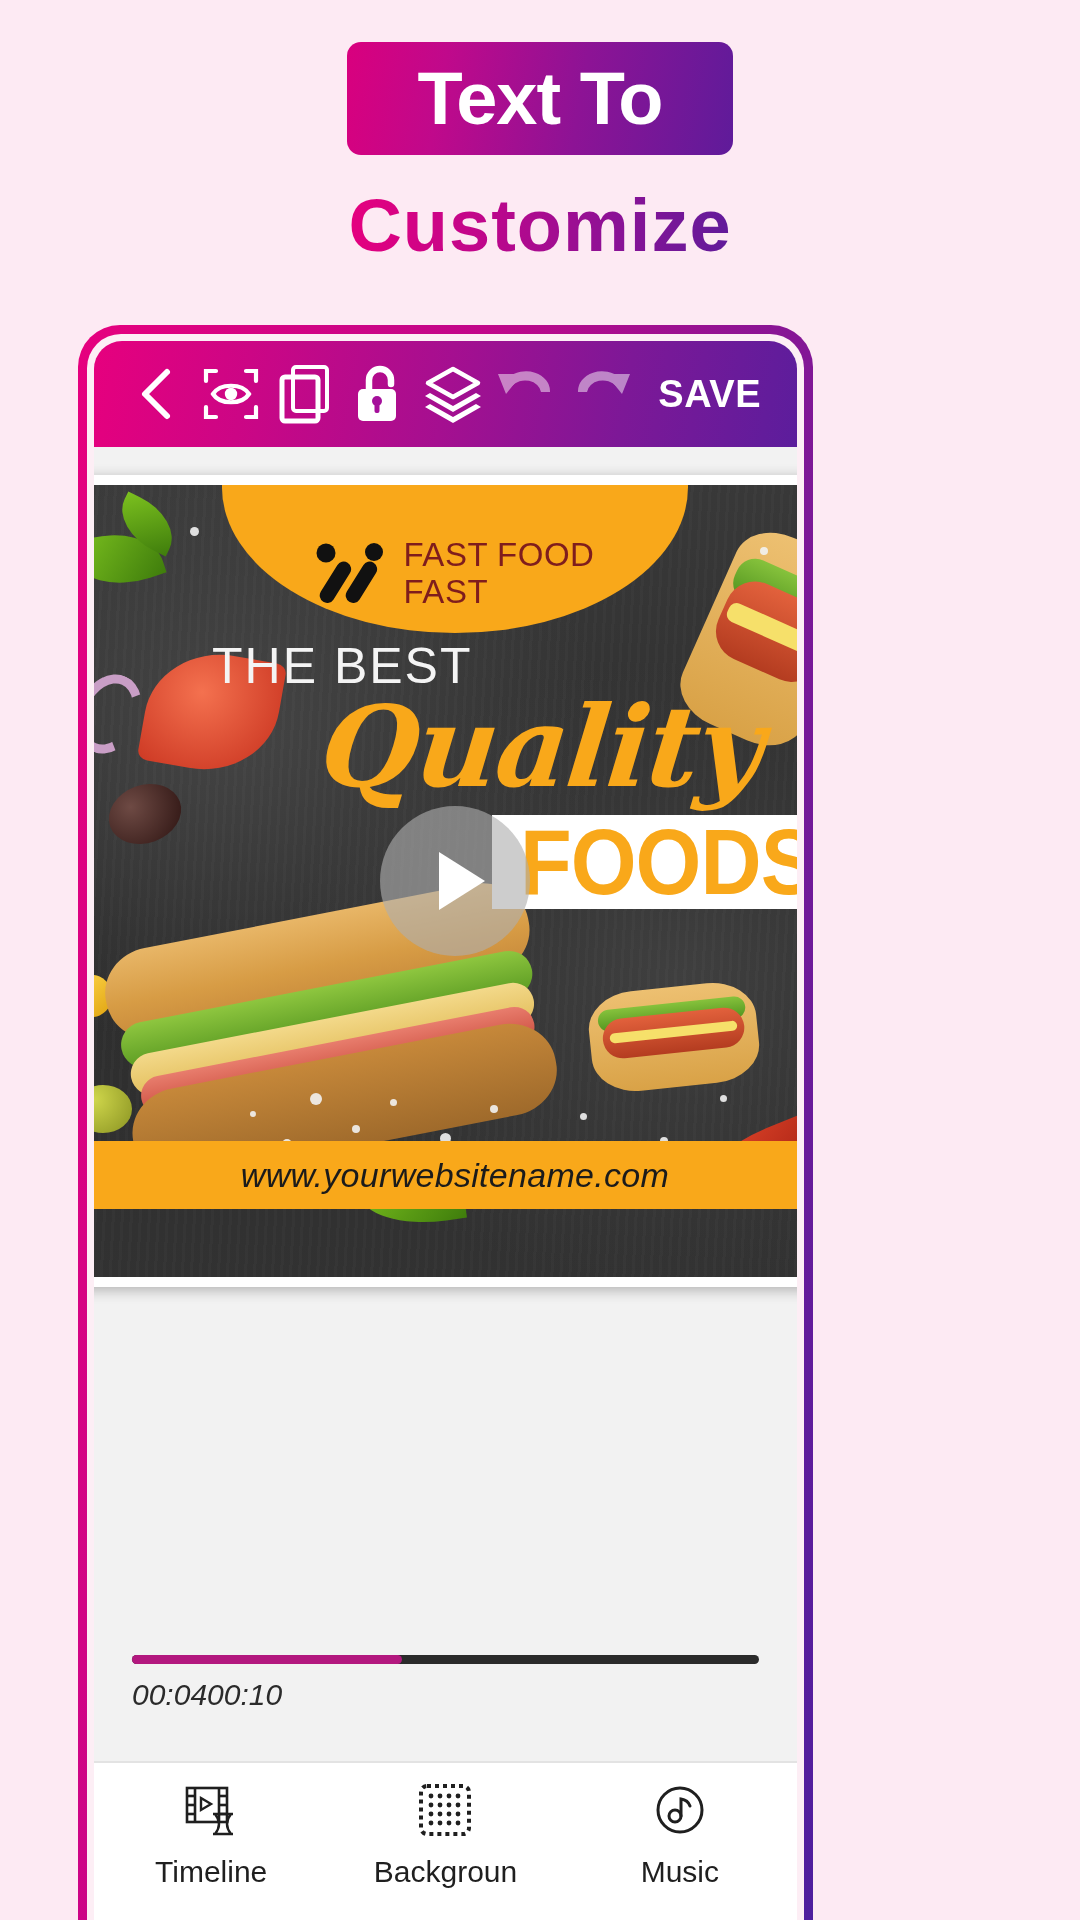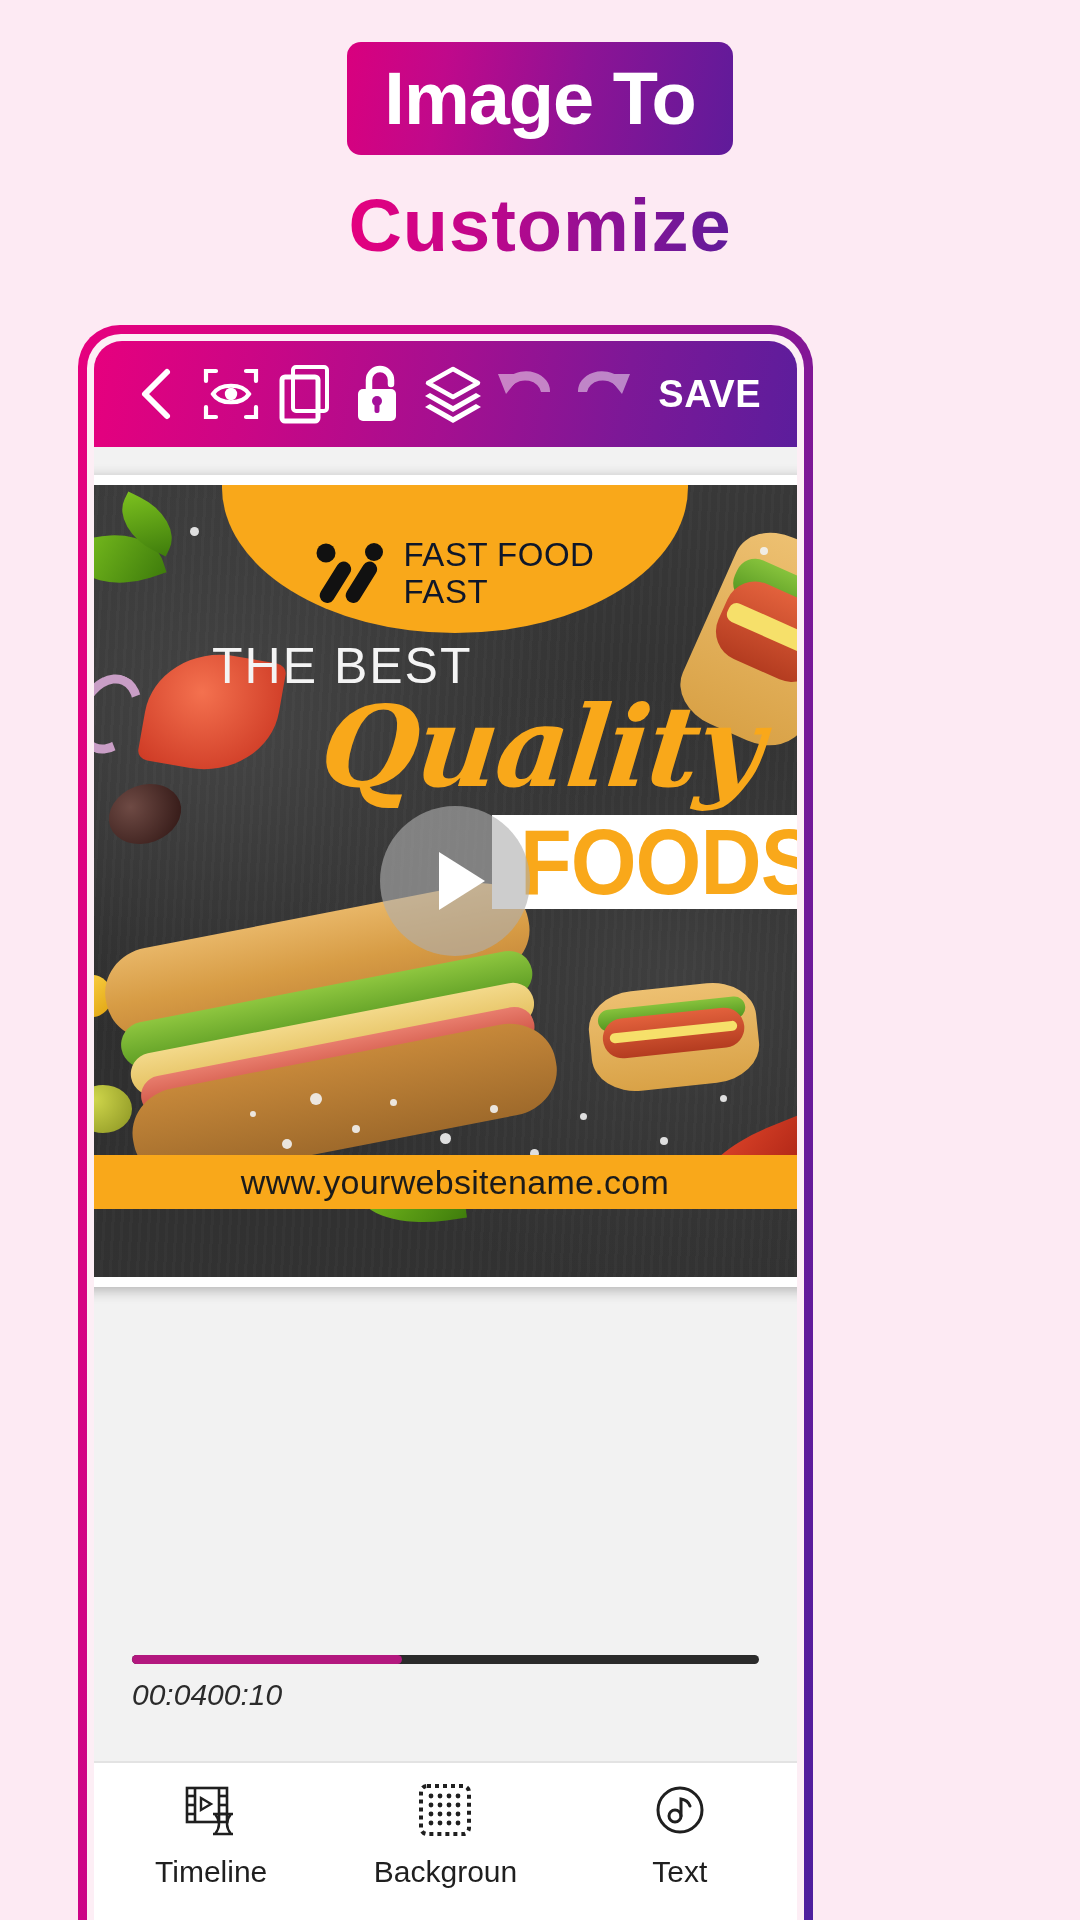--- a/index.html
+++ b/index.html
@@ -123,21 +123,21 @@
     transform: translateX(-50%);
     width: 466px; height: 300px;
     background: #f9a81a;
     border-radius: 0 0 240px 240px / 0 0 150px 150px;
     display: flex; align-items: flex-end; justify-content: center;
     padding-bottom: 16px;
   }
   #brand-inner { display: flex; align-items: center; gap: 14px; padding-bottom: 6px; }
   #brand-logo { width: 74px; height: 62px; flex: 0 0 auto; }
   #brand-name {
-    color: #0f172a; font-size: 33px; line-height: 1.12;
+    color: #7f1d1d; font-size: 33px; line-height: 1.12;
     letter-spacing: .5px; max-width: 200px;
   }
   #headline-the-best {
     position: absolute; left: 152px; top: 152px;
     color: #f4f4f4; font-size: 50px; letter-spacing: 2px;
     font-weight: 300;
   }
   #headline-quality {
     position: absolute; left: 262px; top: 196px;
     color: #f9a81a;
@@ -153,22 +153,22 @@
     background: #ffffff;
     display: flex; align-items: center; justify-content: center;
   }
   #headline-foods {
     color: #f9a81a; font-size: 92px; font-weight: bold;
     letter-spacing: -1px;
     transform: scaleX(.92);
   }
   #website-bar {
     position: absolute; left: 0; right: 0; bottom: 68px;
-    height: 54px; background: #f9a81a;
-    display: flex; align-items: center; justify-content: center;
+    height: 68px; background: #f9a81a;
+    display: flex; align-items: center; justify-content: center; font-style: italic;
   }
   #website-text { color: #1b1b1b; font-size: 34px; letter-spacing: .3px; }
 
   
   .food { position: absolute; pointer-events: none; }
   .leaf {
     background: linear-gradient(140deg,#7cc11f,#3f7d0c);
     border-radius: 0 80% 0 80%;
   }
   #sandwich {
@@ -272,21 +272,21 @@
     width: 20%; gap: 16px;
   }
   .nav-icon { width: 58px; height: 58px; display: flex; align-items: center; justify-content: center; }
   .nav-label { font-size: 30px; color: #1f1f1f; }
 </style>
 </head>
 <body>
 
 <div id="promo-header">
   <div id="promo-badge">
-    <span id="promo-badge-text">Image To</span>
+    <span id="promo-badge-text">Text To</span>
   </div>
   <div id="promo-subtitle">Customize</div>
 </div>
 
 <div id="phone-frame">
  <div id="phone-inner">
   <div id="phone-screen">
 
     <div id="app-toolbar">
 
@@ -497,20 +497,20 @@
       </div>
 
       <div class="nav-item">
         <div class="nav-icon">
           <svg width="54" height="54" viewBox="0 0 54 54">
             <circle cx="27" cy="27" r="22" fill="none" stroke="#1f1f1f" stroke-width="3"></circle>
             <circle cx="22" cy="33" r="6" fill="none" stroke="#1f1f1f" stroke-width="3"></circle>
             <path d="M28 33 V16 q7 1 9 7" fill="none" stroke="#1f1f1f" stroke-width="3" stroke-linecap="round"></path>
           </svg>
         </div>
-        <span class="nav-label">Text</span>
+        <span class="nav-label">Music</span>
       </div>
 
     </div>
 
   </div>
  </div>
 </div>
 
 </body></html>

